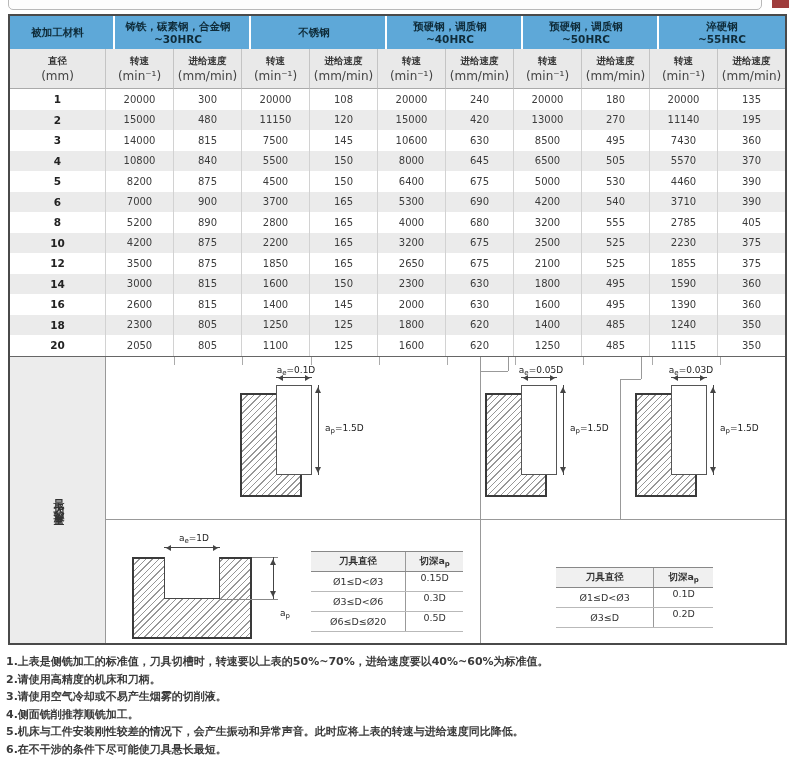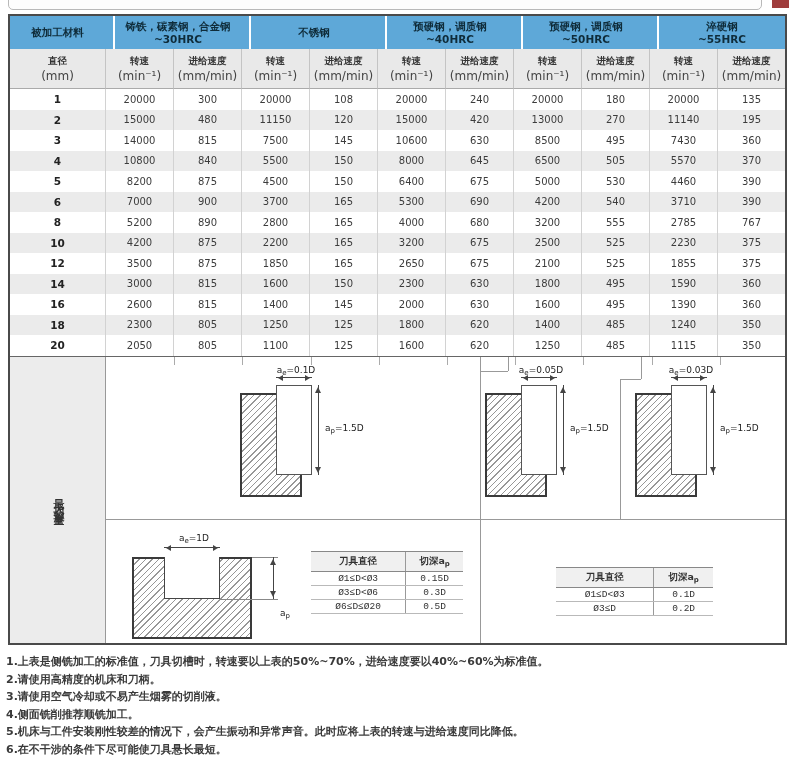--- a/index.html
+++ b/index.html
@@ -78,21 +78,21 @@
   .ext1{left:128px;top:22px;width:26px;}
   .ext2{left:96px;top:64px;width:58px;}
   .slot-ap-arrow{left:149px;top:22px;height:42px;}
   .slot-ap-label{left:156px;top:37px;margin-top:36px;}
   
   .mini-table{position:absolute;font-size:9.5px;color:#333;}
   .mt1{left:205px;top:194px;width:152px;}
   .mt2{left:450px;top:210px;width:157px;}
   .mhead{display:flex;background:#F0F0F0;border-top:1px solid #888;border-bottom:1px solid #888;
     height:21px;align-items:center;font-weight:600;box-sizing:border-box;}
-  .mrow{display:flex;height:14px;align-items:center;border-bottom:1px solid #b9b9b9;box-sizing:border-box;font-family:Liberation Mono, monospace;}
+  .mrow{display:flex;height:20px;align-items:flex-start;border-bottom:1px solid #b9b9b9;box-sizing:border-box;}
   .mcol1{flex:0 0 62%;text-align:center;border-right:1px solid #999;align-self:stretch;
     display:flex;align-items:center;justify-content:center;}
   .mcol2{flex:1;text-align:center;}
   
   .footnotes{position:absolute;left:6px;top:653px;right:2px;font-size:11px;font-weight:600;
     color:#3a3a3a;line-height:17.5px;}
 </style>
 </head>
 <body>
 
@@ -258,21 +258,21 @@
           <div class="cell dia">8</div>
           <div class="cell">5200</div>
           <div class="cell">890</div>
           <div class="cell">2800</div>
           <div class="cell">165</div>
           <div class="cell">4000</div>
           <div class="cell">680</div>
           <div class="cell">3200</div>
           <div class="cell">555</div>
           <div class="cell">2785</div>
-          <div class="cell">767</div>
+          <div class="cell">405</div>
         </div>
         <div class="trow alt">
           <div class="cell dia">10</div>
           <div class="cell">4200</div>
           <div class="cell">875</div>
           <div class="cell">2200</div>
           <div class="cell">165</div>
           <div class="cell">3200</div>
           <div class="cell">675</div>
           <div class="cell">2500</div>

